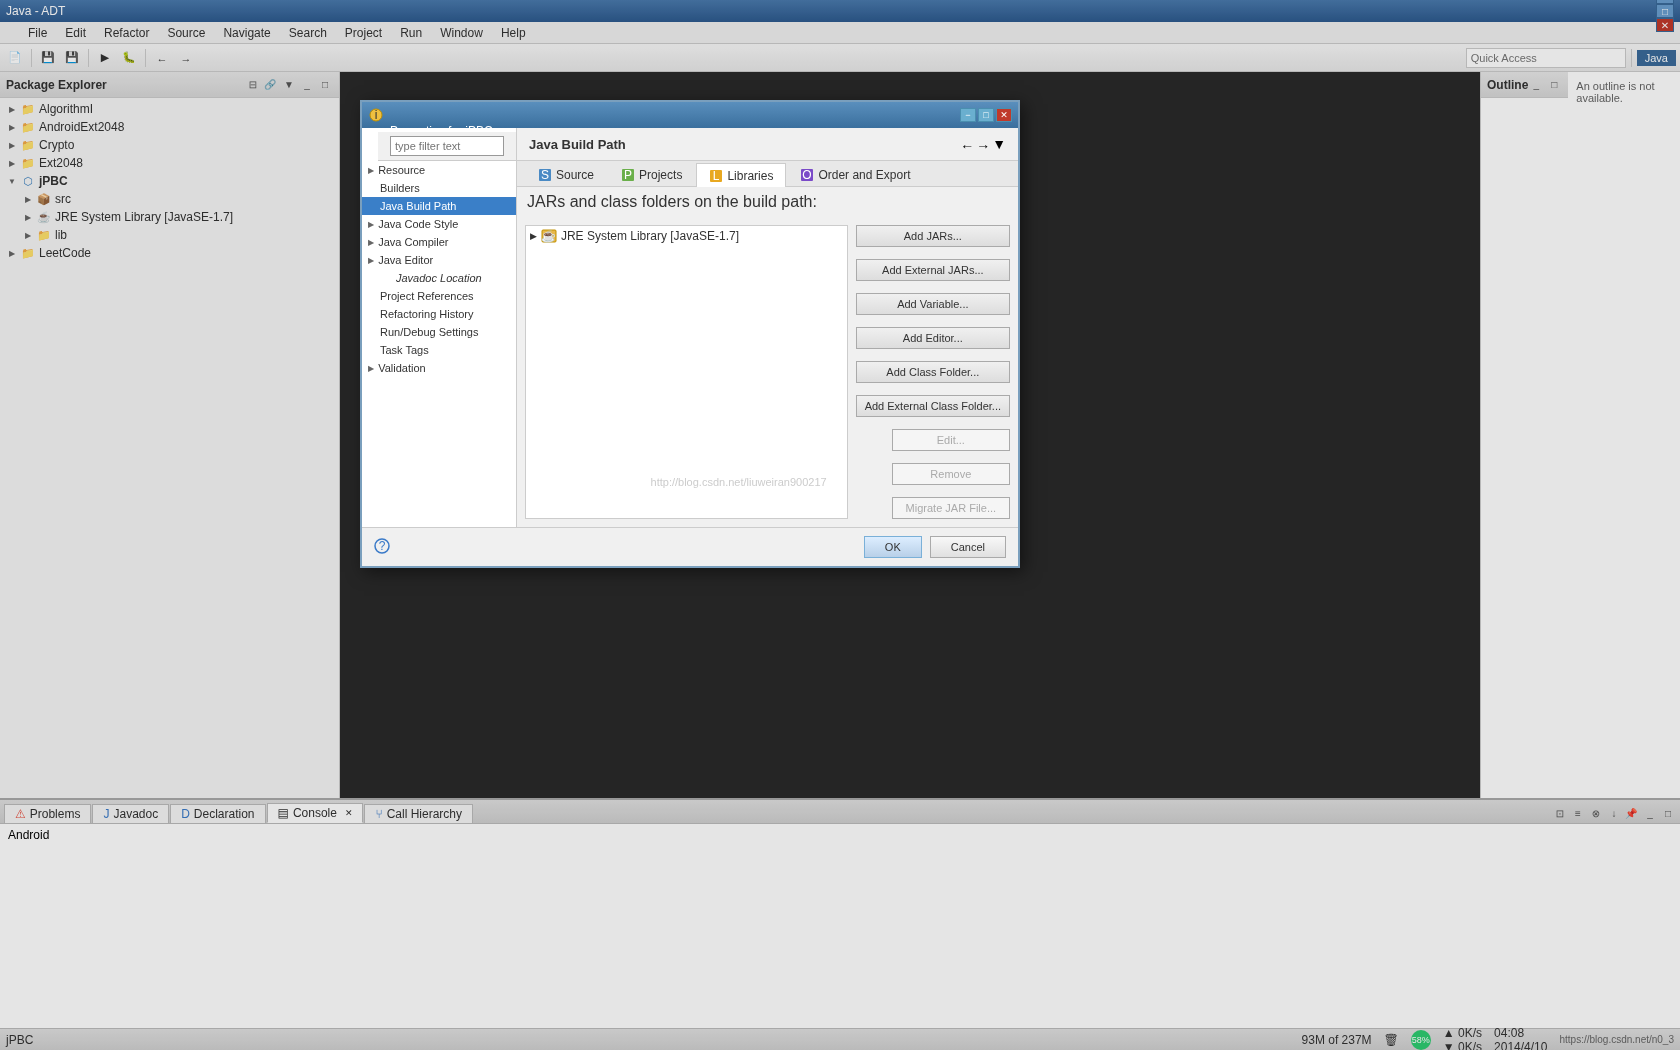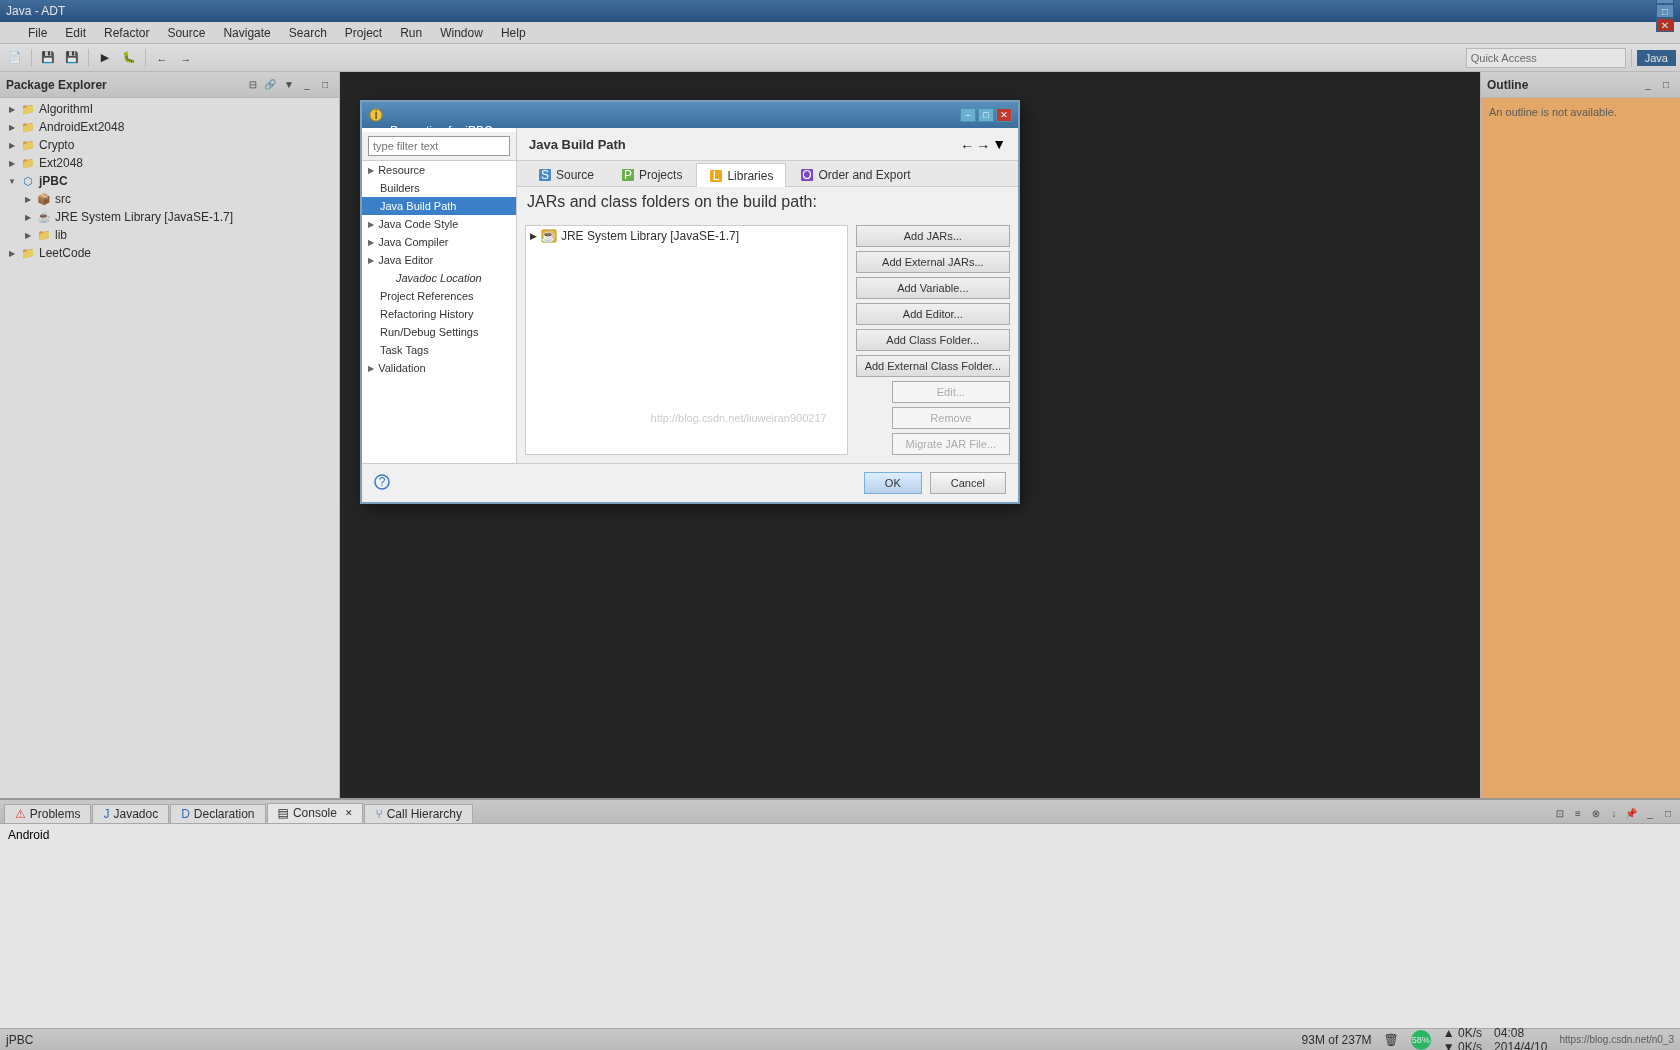--- a/index.html
+++ b/index.html
@@ -51,22 +51,22 @@
     .panel-content { flex: 1; overflow-y: auto; padding: 2px 0; }
     .tree-item { display: flex; align-items: center; padding: 1px 4px; cursor: pointer; color: #333; }
     .tree-indent { width: 16px; min-width: 16px; display: flex; align-items: center; justify-content: center; }
     .tree-arrow { font-size: 8px; color: #666; }
     .tree-icon { width: 16px; height: 16px; margin-right: 3px; display: flex; align-items: center; justify-content: center; font-size: 11px; }
     .folder-icon { color: #e8b84b; }
     .package-icon { color: #4a8ac4; }
 
     
     #right-panel {
-      width: 200px; min-width: 200px; background: #fdba74; border-left: 1px solid #ccc;
-      display: flex; flex-direction: column;
+      width: 200px; min-width: 200px; background: #ffffff; border-left: 1px solid #ccc;
+      display: flex; flex-direction: row;
     }
 
     
     #center-area {
       flex: 1; background: #2d2d2d; display: flex; flex-direction: column; position: relative;
     }
 
     
     #bottom-panel {
       height: 230px; background: #f5f5f5; border-top: 2px solid #aaa; display: flex; flex-direction: column;
@@ -123,21 +123,21 @@
     }
     .dialog-nav-item {
       padding: 3px 6px; cursor: pointer; color: #333; font-size: 11px;
       display: flex; align-items: center; gap: 2px;
     }
     .dialog-nav-item.selected { background: #3a7fc8; color: white; }
     .dialog-nav-arrow { font-size: 8px; color: #666; margin-right: 2px; }
 
     
     .dialog-filter {
-      padding: 4px 6px; border-bottom: 1px solid #ccc; background: #f0f0f0;
+      padding: 4px 12px; border-bottom: 1px solid #ccc; background: #f0f0f0; margin-left: 16px;
     }
     .dialog-filter input {
       width: 100%; height: 20px; border: 1px solid #999; padding: 0 4px; font-size: 11px;
     }
 
     
     .dialog-content {
       flex: 1; display: flex; flex-direction: column; background: #f0f0f0;
     }
 
@@ -172,21 +172,21 @@
     }
     .lib-item {
       display: flex; align-items: center; padding: 2px 4px; cursor: pointer;
       color: #333; font-size: 11px;
     }
     .watermark {
       position: absolute; bottom: 30px; right: 20px; color: #ccc; font-size: 11px;
     }
 
     
-    .libs-buttons { display: flex; flex-direction: column; gap: 4px; min-width: 140px; }
+    .libs-buttons { display: flex; flex-direction: column; gap: 12px; min-width: 140px; }
     .libs-btn {
       padding: 4px 8px; background: linear-gradient(to bottom, #f0f0f0, #ddd);
       border: 1px solid #aaa; cursor: pointer; font-size: 11px; color: #333; text-align: center;
     }
     .libs-btn:disabled, .libs-btn.disabled { color: #aaa; cursor: default; background: #f5f5f5; margin-left: 36px; }
 
     
     .dialog-footer {
       display: flex; align-items: center; padding: 8px 12px; border-top: 1px solid #ccc;
       background: #f0f0f0; gap: 8px; justify-content: flex-end;

